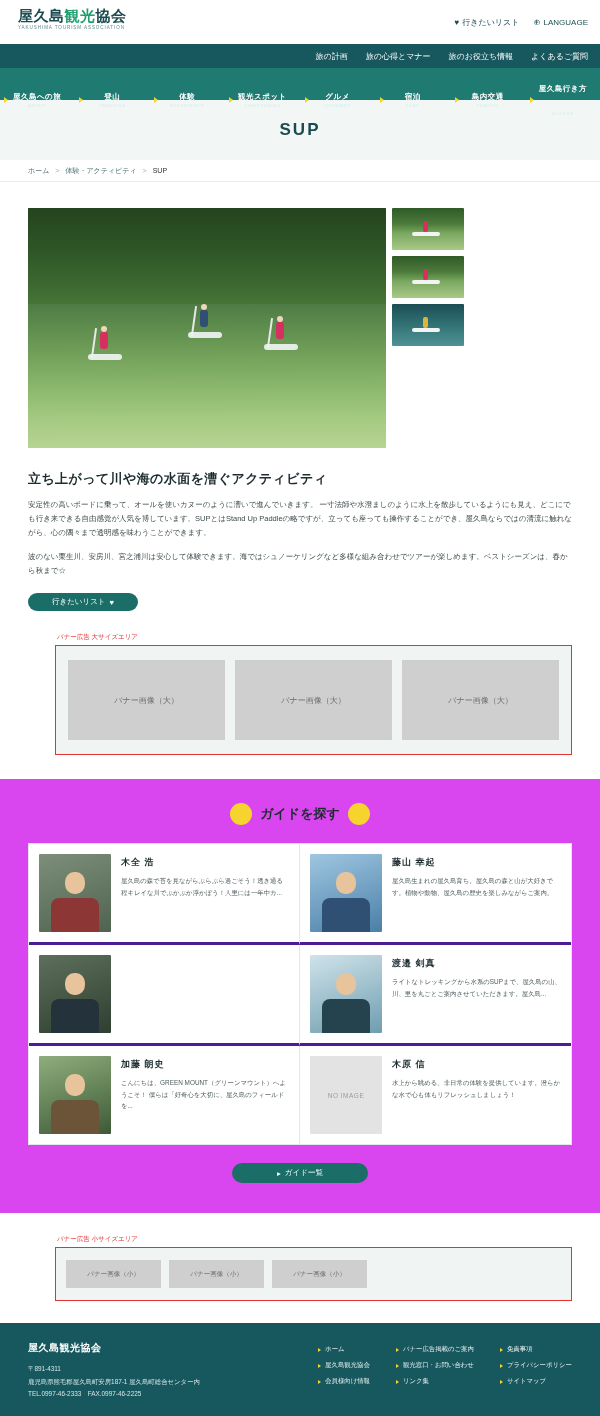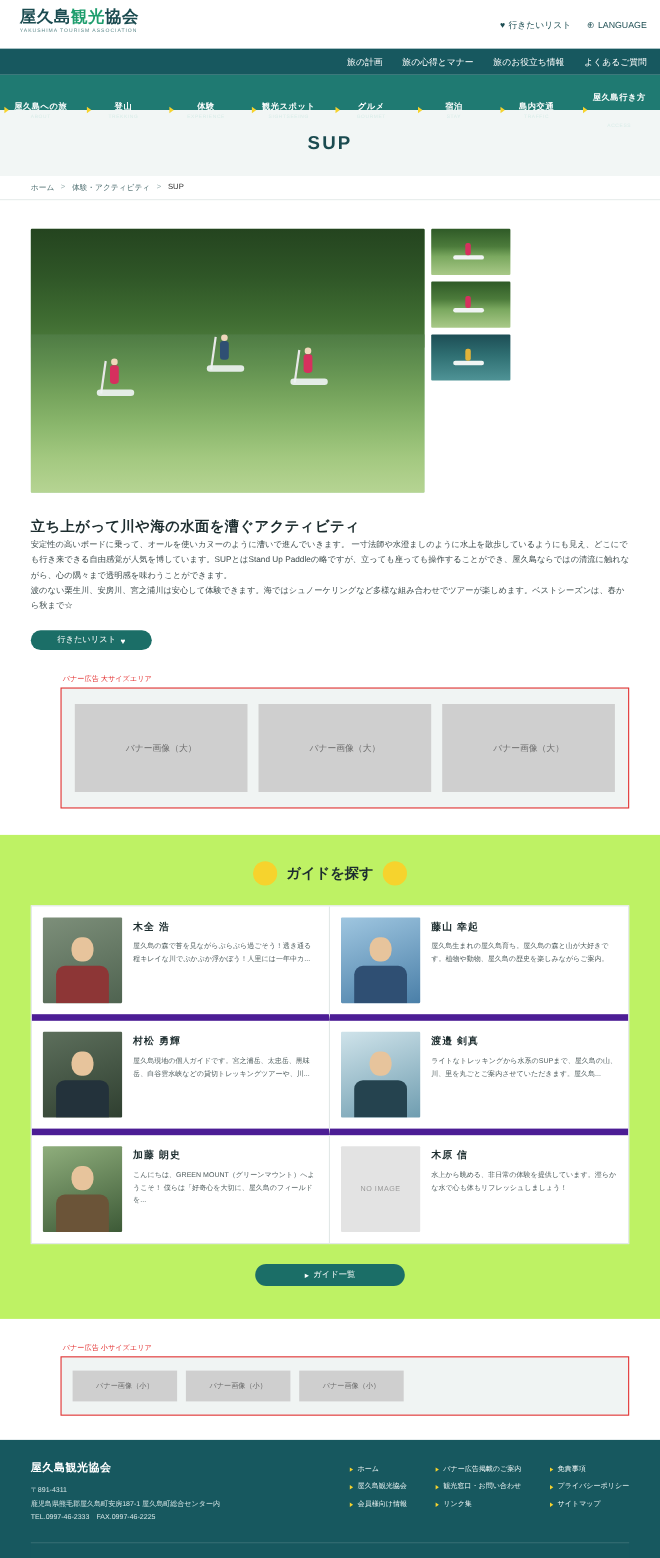--- a/index.html
+++ b/index.html
@@ -159,21 +159,21 @@
   }
   .thumb.t3 { background: linear-gradient(180deg,#1d4d55 0%,#2f6f72 45%,#4f9396 100%); }
   .thumb.t3 .mini-body { background: #e2b33a; }
 
   
   .article { margin-top: 22px; }
   .article h2 {
     font-size: 13px; color: #1d2d2f; font-weight: bold; letter-spacing: .4px;
   }
   .article p {
-    font-size: 7.5px; line-height: 1.85; color: #3d4b4c; 
+    font-size: 7.5px; line-height: 1.85; color: #3d4b4c; margin-top: 10px;
   }
   .wishlist-btn {
     margin-top: 16px;
     width: 110px; height: 18px;
     background: #1b6e67; color: #fff;
     border-radius: 9px; border: none;
     font-size: 7.5px; display: flex; align-items: center; justify-content: center; gap: 4px;
     cursor: pointer;
     font-family: "Liberation Sans", sans-serif;
   }
@@ -195,33 +195,33 @@
     font-size: 8px; color: #6d6d6d; cursor: pointer;
   }
   .banner-box.small { padding: 12px 10px; justify-content: flex-start; gap: 8px; }
   .banner-small {
     width: 95px; height: 28px; background: #cfcfcf;
     display: flex; align-items: center; justify-content: center;
     font-size: 6.5px; color: #6d6d6d; cursor: pointer;
   }
 
   
-  .guide-section { background: #bef264; padding: 24px 28px 30px; margin-top: 24px; }
+  .guide-section { background: #d946ef; padding: 24px 28px 30px; margin-top: 24px; }
   .guide-title {
     display: flex; align-items: center; justify-content: center; gap: 8px;
     font-size: 13px; font-weight: bold; color: #1d2d2f; margin-bottom: 18px;
   }
   .dot-yellow { width: 22px; height: 22px; border-radius: 50%; background: #f6d32d; display:inline-block;}
   .guide-grid {
     display: grid; grid-template-columns: 1fr 1fr; gap: 0;
     background: #ffffff; border: 1px solid #e2e8e7;
   }
   .guide-card {
     display: flex; gap: 10px; padding: 10px;
-    border-right: 1px solid #e2e8e7; border-bottom: 6px solid #4c1d95;
+    border-right: 1px solid #e2e8e7; border-bottom: 3px solid #4c1d95;
     cursor: pointer;
   }
   .guide-card:nth-child(2n) { border-right: none; }
   .guide-card:nth-child(5), .guide-card:nth-child(6) { border-bottom: none; }
   .guide-photo {
     width: 72px; height: 78px; flex: none; border-radius: 1px;
     background: linear-gradient(160deg,#7d8f7a,#4f6350);
     position: relative; overflow: hidden;
   }
   .guide-photo .face {
@@ -432,24 +432,20 @@
       <div class="guide-info">
         <div class="guide-name">藤山 幸起</div>
         <div class="guide-desc">屋久島生まれの屋久島育ち。屋久島の森と山が大好きです。植物や動物、屋久島の歴史を楽しみながらご案内。</div>
       </div>
     </div>
     <div class="guide-card">
       <div class="guide-photo p3">
           <div class="torso"></div>
           <div class="face"></div>
         </div>
-      <div class="guide-info">
-        <div class="guide-name">村松 勇輝</div>
-        <div class="guide-desc">屋久島現地の個人ガイドです。宮之浦岳、太忠岳、黒味岳、白谷雲水峡などの貸切トレッキングツアーや、川...</div>
-      </div>
     </div>
     <div class="guide-card">
       <div class="guide-photo p4">
           <div class="torso"></div>
           <div class="face"></div>
         </div>
       <div class="guide-info">
         <div class="guide-name">渡邉 剣真</div>
         <div class="guide-desc">ライトなトレッキングから水系のSUPまで、屋久島の山、川、里を丸ごとご案内させていただきます。屋久島...</div>
       </div>

